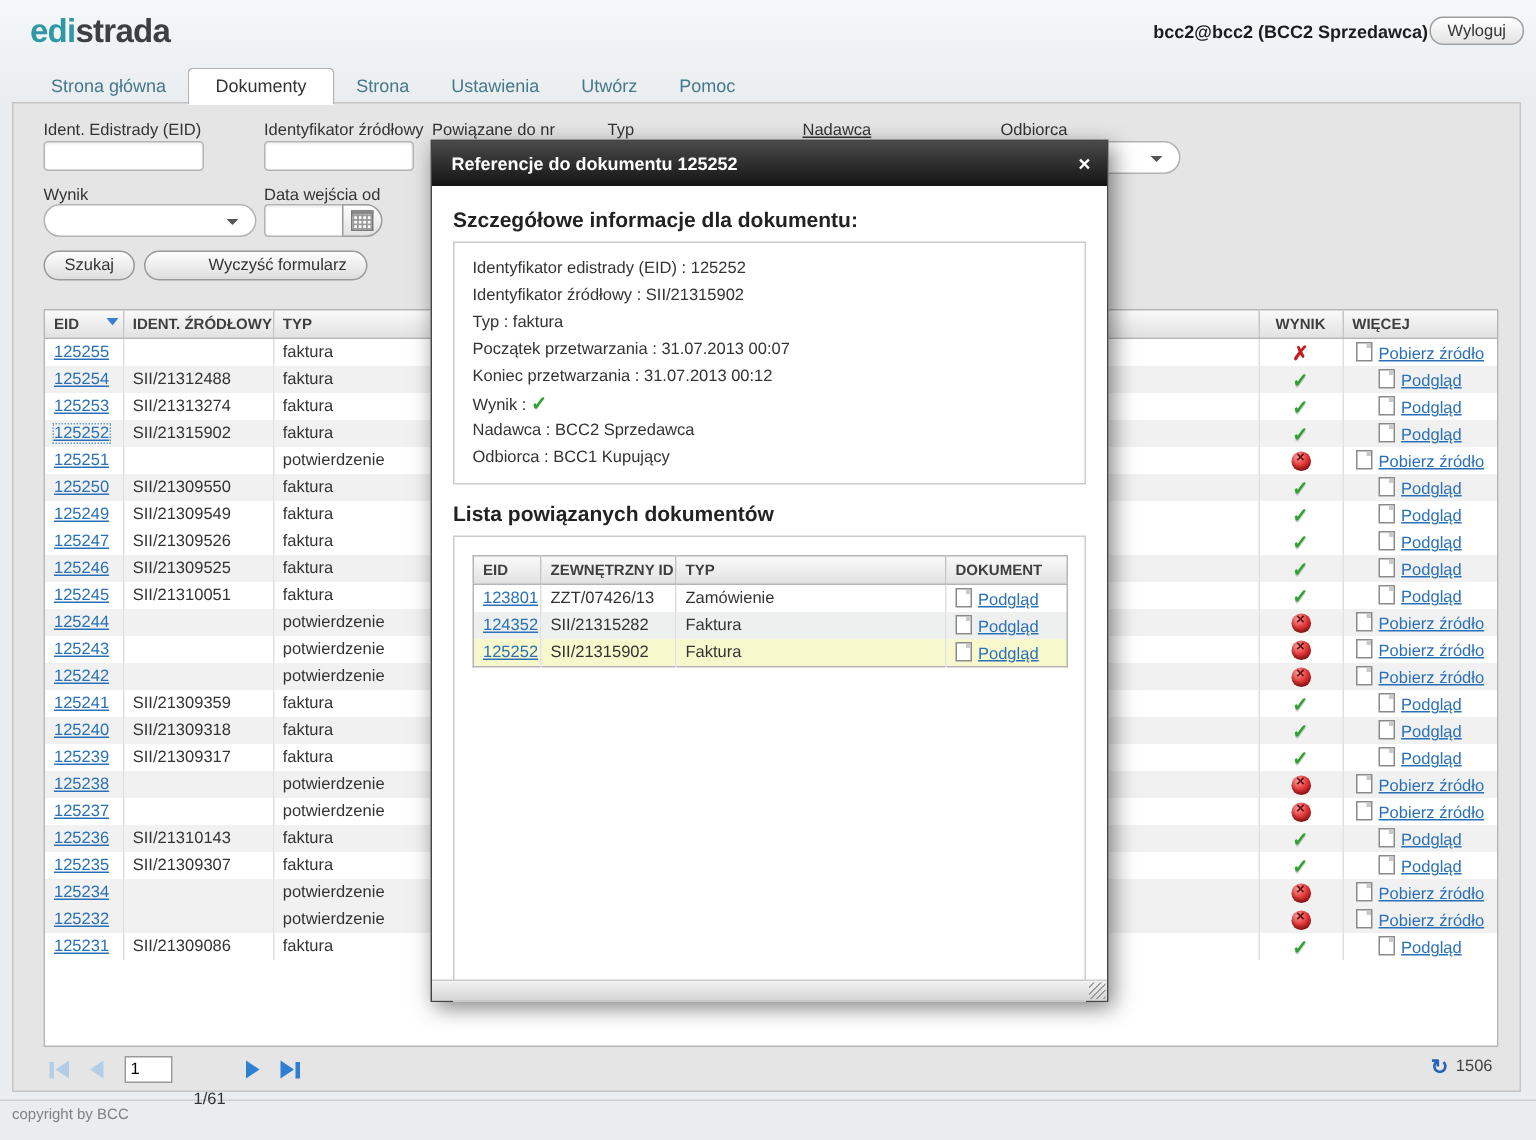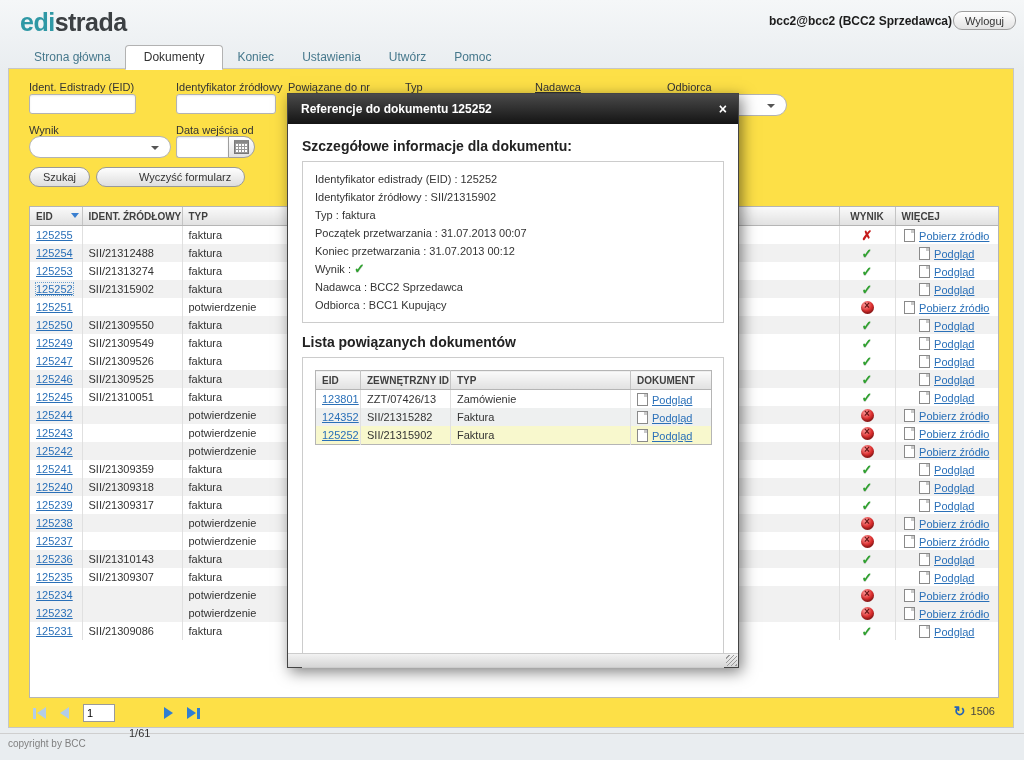--- a/index.html
+++ b/index.html
@@ -3,40 +3,40 @@
 <meta charset="utf-8">
 <style>
   html,body { margin:0; padding:0; }
   body {
     width:1024px; height:760px; position:relative; overflow:hidden;
     font-family:"Liberation Sans", sans-serif;
     background:linear-gradient(#f5f7f8, #e9edf0 70px, #e9edf0);
     -webkit-font-smoothing:antialiased;
   }
   
-  .logo { position:absolute; left:20px; top:8px; font-size:25px; font-weight:bold; letter-spacing:-0.5px; }
+  .logo { position:absolute; left:20px; top:8px; font-size:22px; font-weight:bold; letter-spacing:-0.5px; }
   .logo .p1 { color:#2f98a5; }
   .logo .p2 { color:#3c4043; }
   .user-info { position:absolute; right:72px; top:14px; font-size:12px; font-weight:bold; color:#1c1c1c; }
   .logout-btn {
     position:absolute; right:8px; top:11px; height:19px; padding:1px 11px;
     font-size:11px; color:#333; background:linear-gradient(#ffffff,#e3e3e3);
     border:1px solid #9e9e9e; border-radius:9px; cursor:pointer;
   }
   
   .tabs { position:absolute; left:20px; top:46px; height:23px; display:flex; align-items:flex-end; z-index:3; }
   .tab { font-size:12px; color:#46788c; padding:4px 14px 5px; cursor:pointer; white-space:nowrap; }
   .tab.active {
     background:#fff; color:#333; border:1px solid #b2b2b2; border-bottom:1px solid #fff;
     border-radius:4px 4px 0 0; margin-bottom:-1px; padding:4px 18px 5px;
   }
   
   .panel {
     position:absolute; left:8px; top:68px; width:1006px; height:660px;
-    background:#fde047; border:1px solid #c6c6c6; box-sizing:border-box; z-index:1;
+    background:#e5e5e5; border:1px solid #c6c6c6; box-sizing:border-box; z-index:1;
   }
   .flabel { position:absolute; font-size:11px; color:#333; white-space:nowrap; }
   .tinput {
     position:absolute; height:20px; border:1px solid #b3b3b3; border-radius:3px;
     background:#fff; box-shadow:inset 0 1px 2px rgba(0,0,0,.08); font-size:11px; padding:0 4px; box-sizing:border-box;
   }
   .dd {
     position:absolute; height:22px; border:1px solid #b3b3b3; border-radius:11px;
     background:#fff; box-sizing:border-box; cursor:pointer;
   }
@@ -115,21 +115,21 @@
 
 <div class="logo">
   <span class="p1">edi</span><span class="p2">strada</span>
 </div>
 <div class="user-info">bcc2@bcc2 (BCC2 Sprzedawca)</div>
 <button class="logout-btn">Wyloguj</button>
 
 <div class="tabs" id="tabs">
     <div class="tab">Strona główna</div>
     <div class="tab active">Dokumenty</div>
-    <div class="tab">Koniec</div>
+    <div class="tab">Strona</div>
     <div class="tab">Ustawienia</div>
     <div class="tab">Utwórz</div>
     <div class="tab">Pomoc</div>
   </div>
 
 <div class="panel">
 
   <div class="flabel" style="left:20px; top:12px;">Ident. Edistrady (EID)</div>
   <div class="flabel" style="left:167px; top:12px;">Identyfikator źródłowy</div>
   <div class="flabel" style="left:279px; top:12px;">Powiązane do nr</div>

